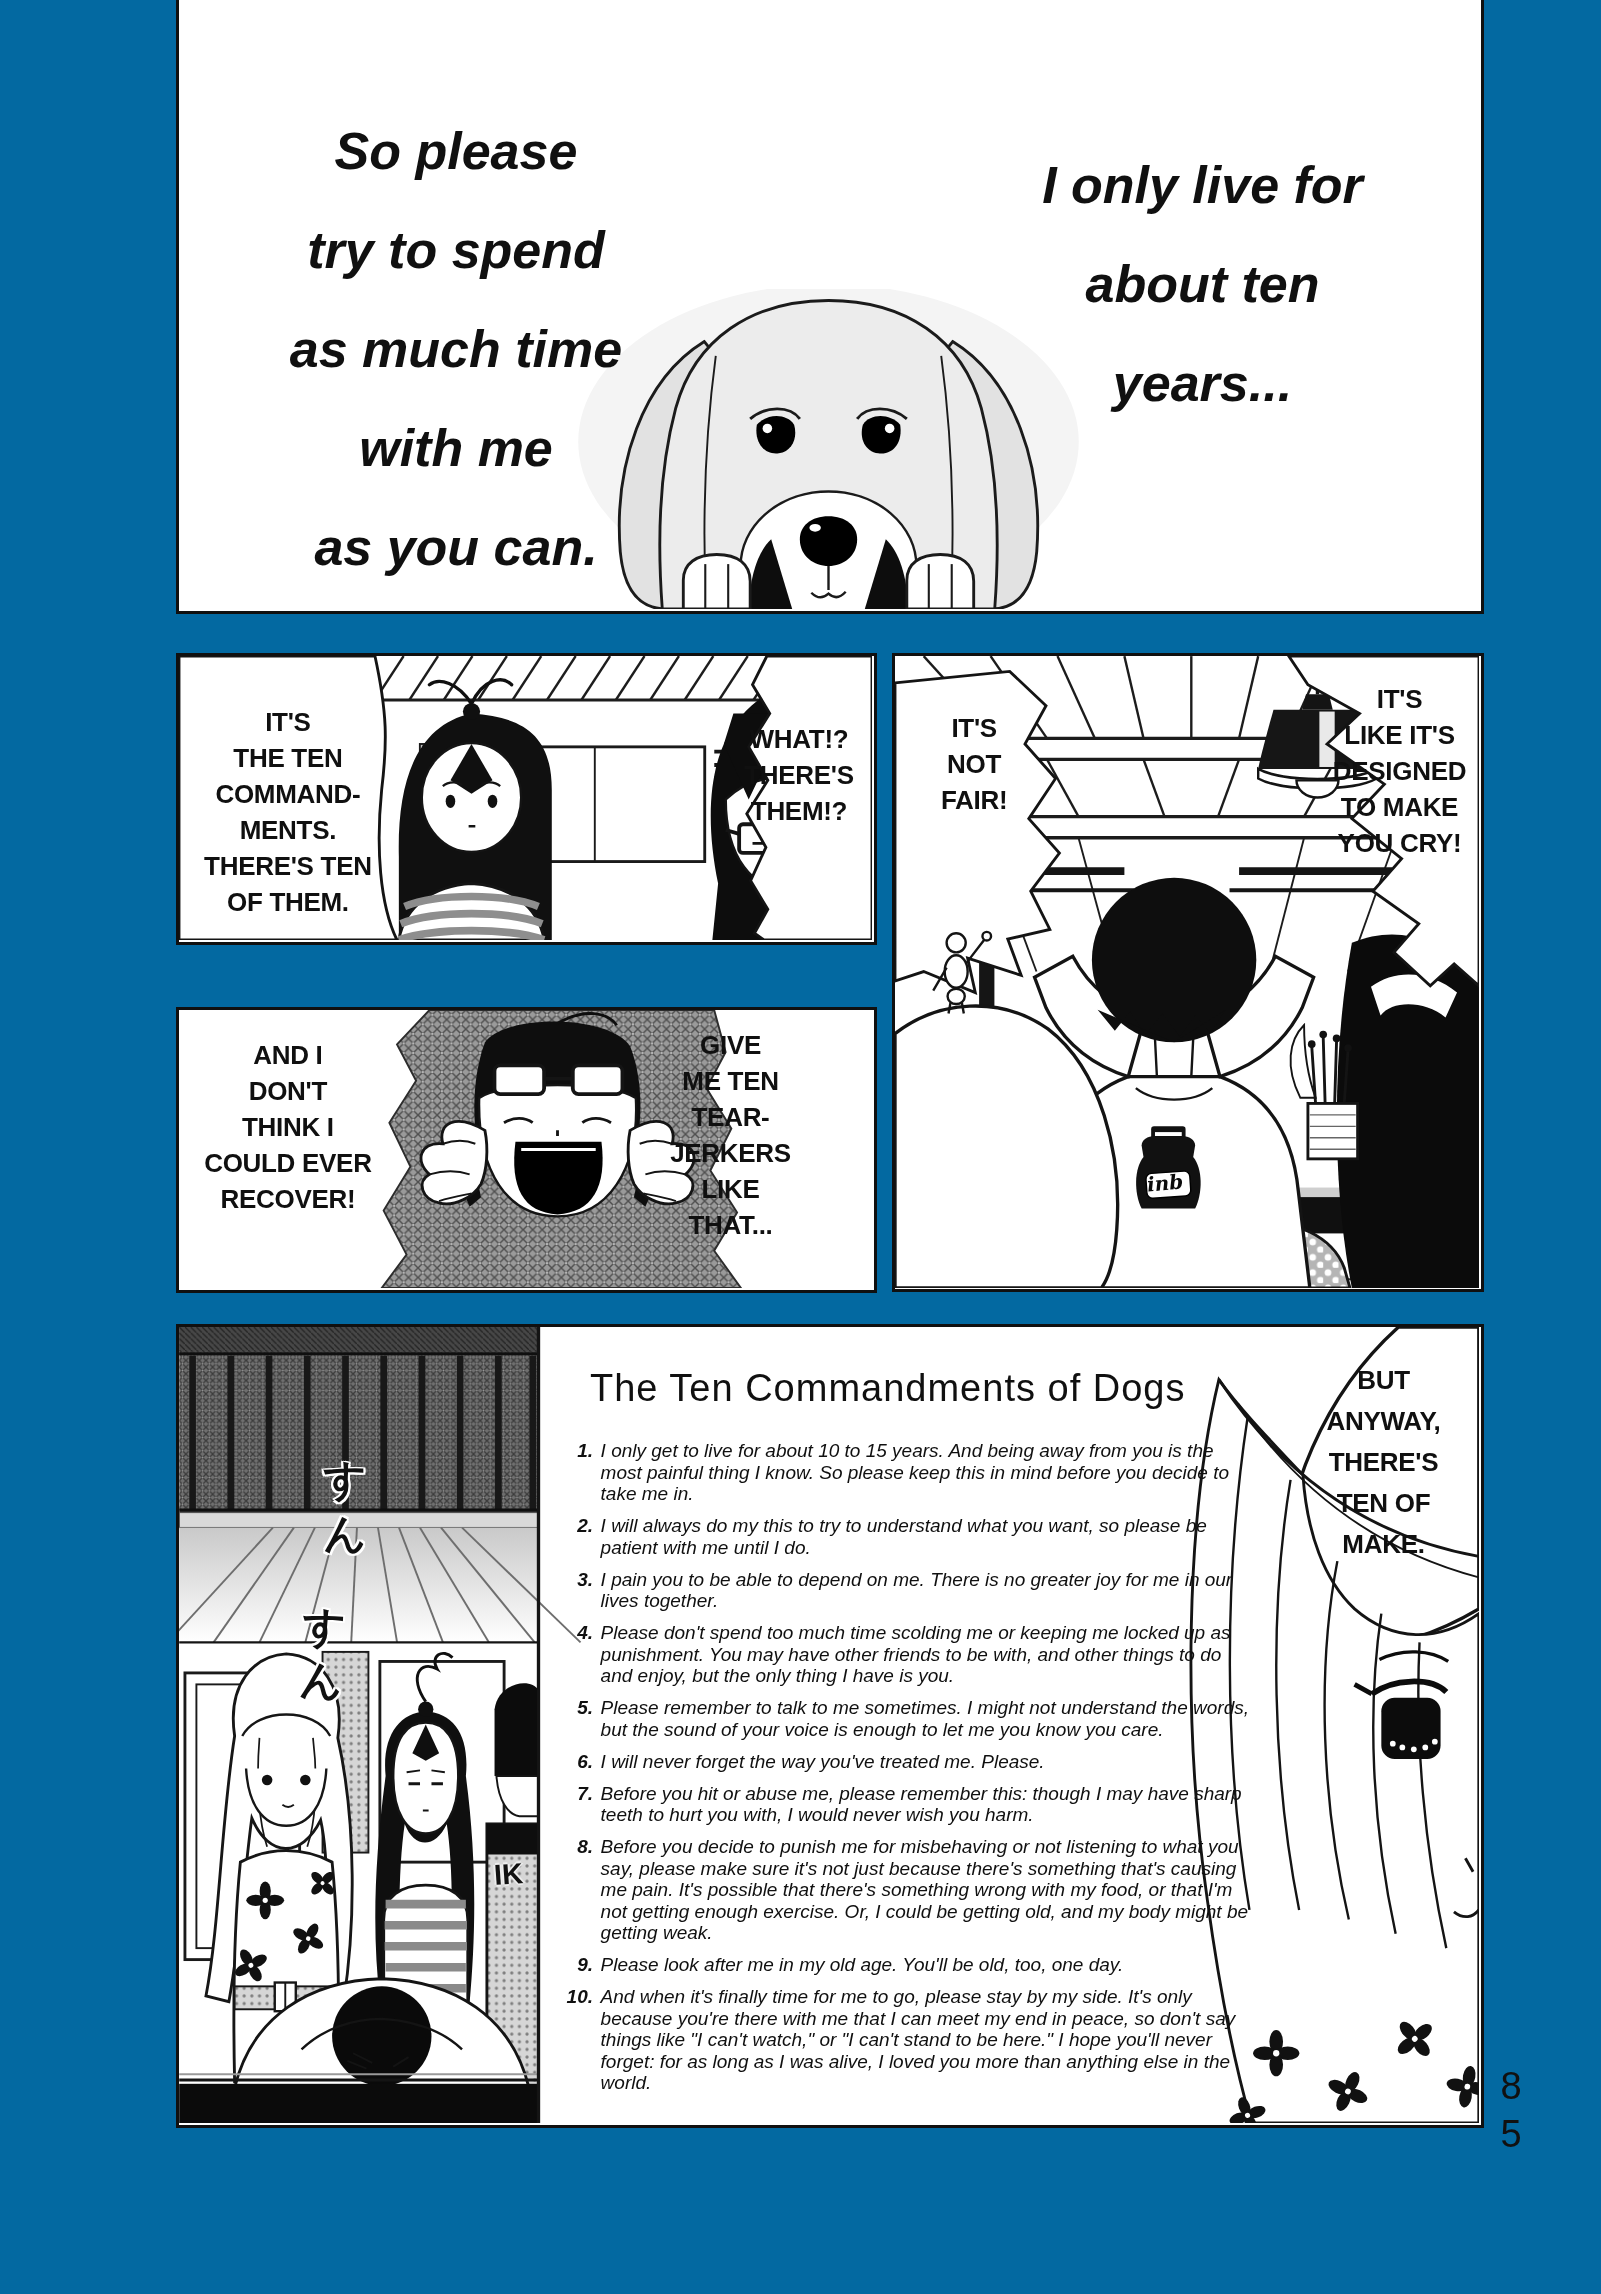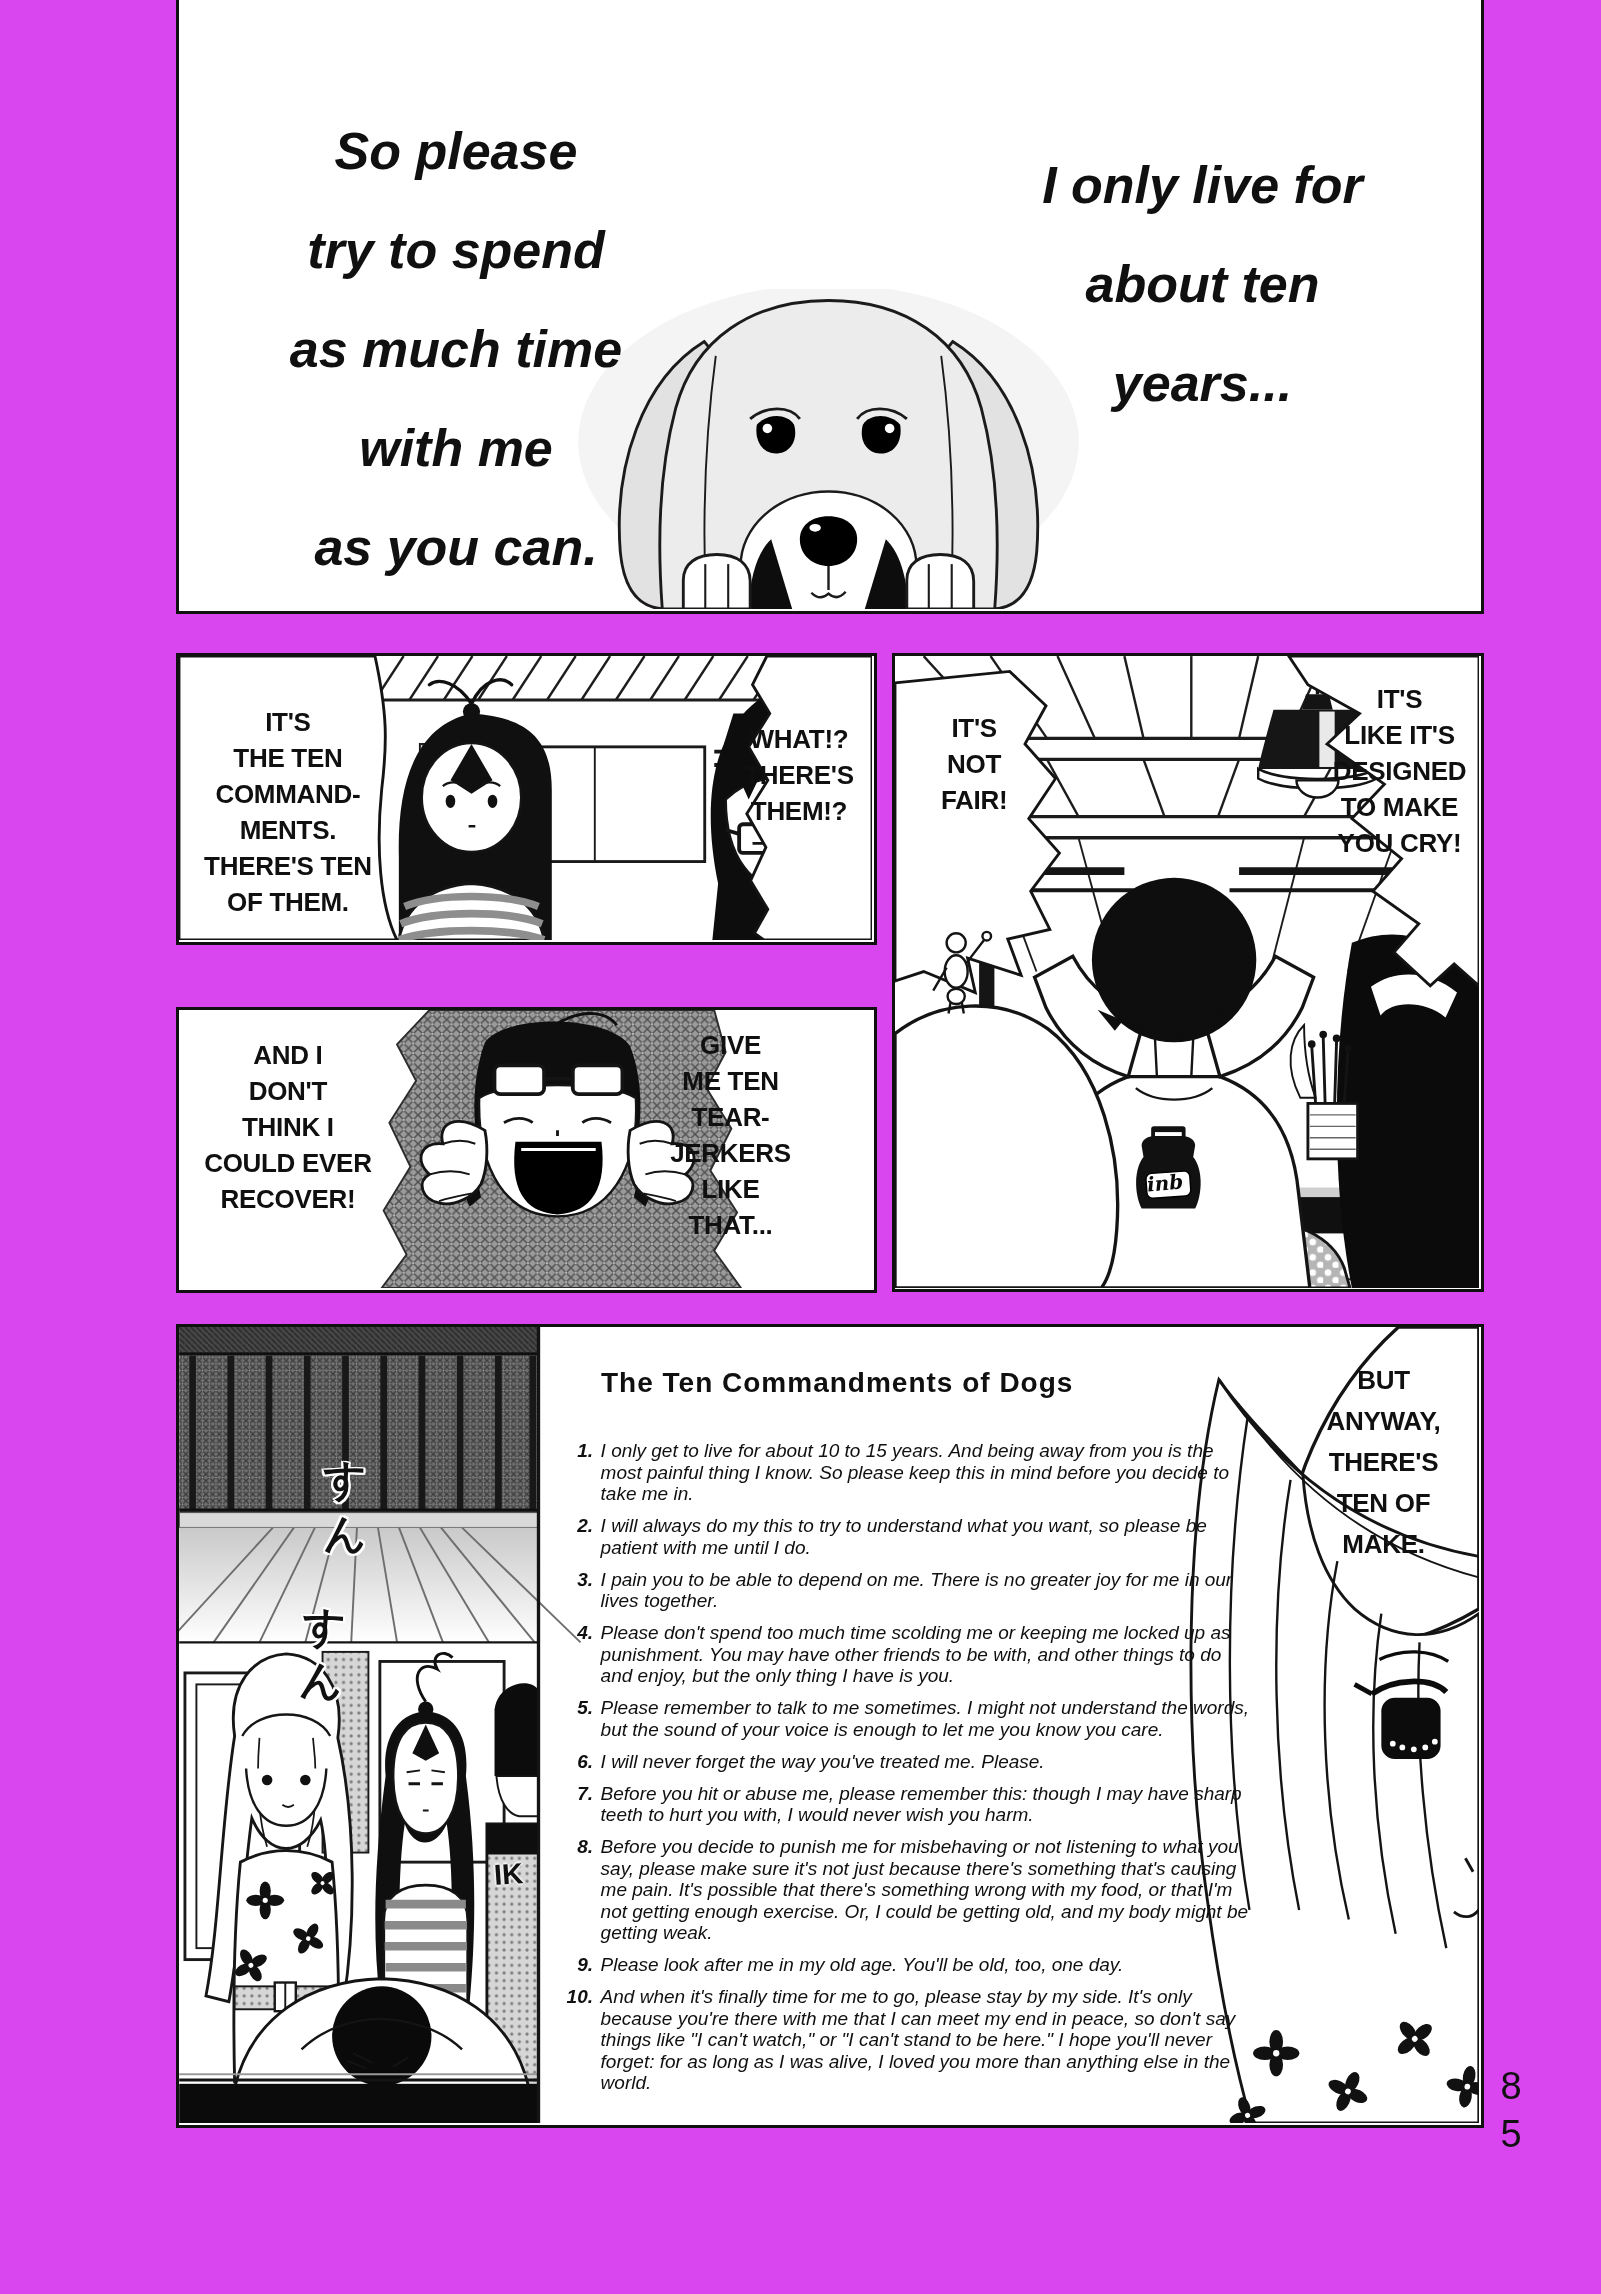--- a/index.html
+++ b/index.html
@@ -1,24 +1,24 @@
 <!DOCTYPE html>
 <html><head>
 <meta charset="utf-8">
 <style>
   html,body{margin:0;padding:0;background:#fff;}
-  .page{position:relative;width:1601px;height:2294px;background:#d946ef;overflow:hidden;
+  .page{position:relative;width:1601px;height:2294px;background:#0369a1;overflow:hidden;
         font-family:"Liberation Sans","DejaVu Sans",sans-serif;color:#101010;}
   .panel{position:absolute;background:#fff;border:3.8px solid #101010;box-sizing:border-box;overflow:hidden;}
   .panel svg{position:absolute;left:0;top:0;}
   .speech{position:absolute;font-weight:700;font-size:26px;line-height:36px;text-align:center;
           white-space:pre-line;color:#101010;letter-spacing:-0.3px;z-index:5;}
   .bigspeech{position:absolute;font-style:italic;font-weight:700;font-size:52px;line-height:99px;
           text-align:center;white-space:pre-line;color:#101010;z-index:5;}
-  .cmd-title{position:absolute;font-size:28px;font-weight:700;letter-spacing:1px;z-index:5;margin-left:11px;}
+  .cmd-title{position:absolute;font-size:38px;font-weight:400;letter-spacing:1px;z-index:5;}
   .cmd-list{position:absolute;z-index:5;}
   .cmd-item{display:flex;margin-bottom:10.5px;font-style:italic;font-size:19px;line-height:21.5px;}
   .cmd-num{flex:none;width:34px;text-align:right;margin-right:7.6px;font-weight:700;}
   .cmd-text{flex:1;}
   .sfx{position:absolute;writing-mode:vertical-rl;text-orientation:upright;font-weight:700;
        font-size:42px;line-height:1;letter-spacing:7.6px;color:#111;z-index:6;
        text-shadow:1.9px 0 0 #fff,-1.9px 0 0 #fff,0 1.9px 0 #fff,0 -1.9px 0 #fff,1.9px 1.9px 0 #fff,-1.9px -1.9px 0 #fff,1.9px -1.9px 0 #fff,-1.9px 1.9px 0 #fff;}
   .ink-label{position:absolute;font-family:"DejaVu Serif","Liberation Serif",serif;font-style:italic;
        font-weight:700;font-size:20px;color:#0b0b0b;transform:rotate(-5deg);z-index:6;}
   .jacket-letters{position:absolute;font-weight:700;font-size:29px;color:#111;transform:rotate(-4deg);z-index:6;

